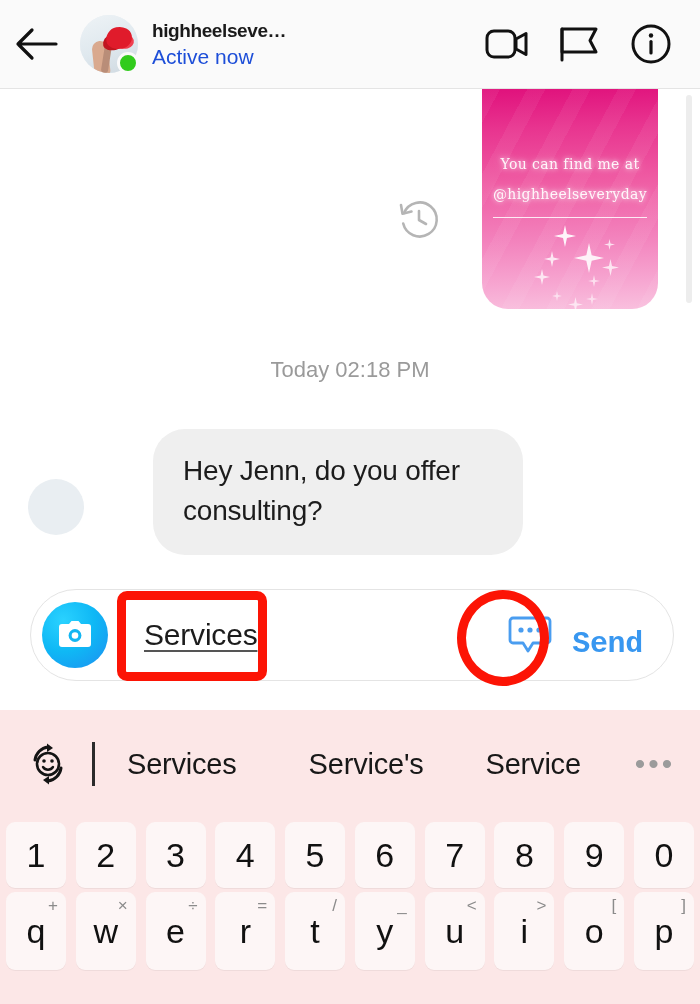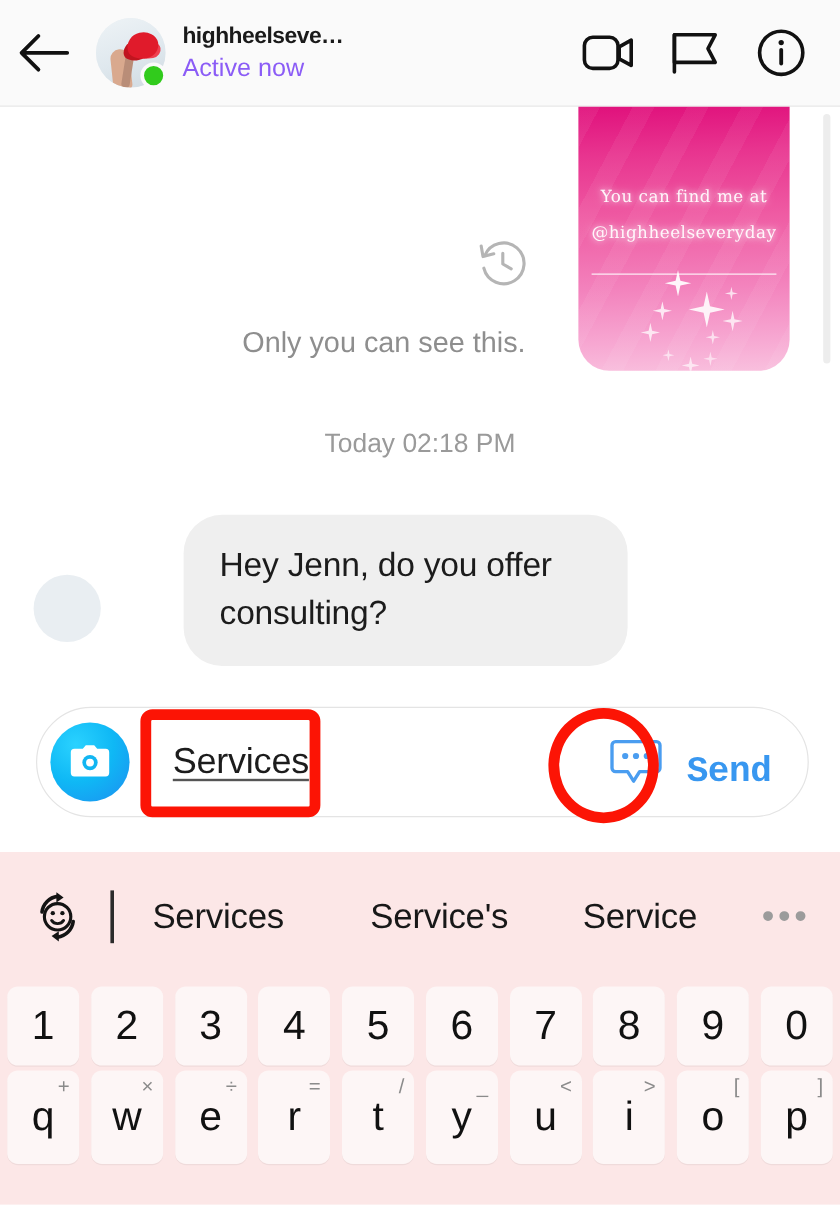--- a/index.html
+++ b/index.html
@@ -42,21 +42,21 @@
     position:absolute; left:22%; top:44%; width:16px; height:34px;
     background:#d9a98e; border-radius:8px 8px 4px 4px; transform:rotate(-6deg);
   }
   .online-dot {
     position:absolute; right:-1px; bottom:-1px;
     width:22px; height:22px; border-radius:50%;
     background:#31cb1c; border:3px solid #fafafa;
   }
   .title-block { margin-left:14px; display:flex; flex-direction:column; justify-content:center; flex:1 1 auto; min-width:0; }
   .username { font-size:19px; font-weight:bold; color:#1a1a1a; letter-spacing:-0.4px; white-space:nowrap; }
-  .status { font-size:21px; color:#8b5cf6; margin-top:3px; }
+  .status { font-size:21px; color:#1d4ed8; margin-top:3px; }
   .header-icons { display:flex; align-items:center; gap:26px; padding-right:26px; flex:0 0 auto; }
   .hicon { width:46px; height:46px; display:flex; align-items:center; justify-content:center; }
 
   
   .thread { position:absolute; left:0; top:89px; width:700px; height:486px; background:#fff; }
 
   .story-row { position:absolute; left:0; top:0; width:700px; height:225px; }
   .story-card {
     position:absolute; left:482px; top:0px; width:176px; height:220px;
     border-radius:0 0 26px 26px; overflow:hidden;
@@ -66,21 +66,21 @@
     position:absolute; inset:0;
     background:repeating-linear-gradient(118deg, rgba(255,255,255,.055) 0 16px, rgba(255,255,255,0) 16px 40px);
   }
   .story-text {
     position:absolute; left:0; right:0; top:60px; text-align:center;
     font-family:"DejaVu Serif", serif; 
     color:rgba(255,255,255,.92); font-size:14px; line-height:30px;
     text-shadow:0 0 5px rgba(255,255,255,.85), 0 0 11px rgba(255,255,255,.45);
     letter-spacing:.4px;
   }
-  .story-handle { display:inline-block; border-bottom:1.5px solid rgba(255,255,255,.85); padding-bottom:19px; }
+  .story-handle { display:inline-block; border-bottom:1.5px solid rgba(255,255,255,.85); padding-bottom:8px; }
   .sparkles { position:absolute; left:0; right:0; top:128px; height:90px; }
   .spark {
     position:absolute; background:rgba(255,255,255,.92);
     clip-path:polygon(50% 0%, 59% 41%, 100% 50%, 59% 59%, 50% 100%, 41% 59%, 0% 50%, 41% 41%);
   }
 
   .only-you-icon { position:absolute; left:396px; top:108px; width:46px; height:46px; }
   .only-you-text {
     position:absolute; left:180px; top:180px; width:258px;
     text-align:right; font-size:24px; color:#8e8e8e; line-height:33px;
@@ -213,21 +213,20 @@
 
     <div class="story-row">
       <div class="only-you-icon">
         <svg width="46" height="46" viewBox="0 0 46 46">
           <path d="M8 16 A17 17 0 1 1 7.2 26.5" fill="none" stroke="#b5b5b5" stroke-width="2.6" stroke-linecap="round"></path>
           <path d="M5 8 L6.5 16.8 L15.5 14.5" fill="none" stroke="#b5b5b5" stroke-width="2.6" stroke-linecap="round" stroke-linejoin="round"></path>
           <path d="M23 14 L23 23 L30 27" fill="none" stroke="#b5b5b5" stroke-width="2.6" stroke-linecap="round" stroke-linejoin="round"></path>
         </svg>
       </div>
 
-      <div class="only-you-text">Only you can see this.</div>
 
       <div class="story-card">
         <div class="sheen"></div>
         <div class="story-text">
           <div>You can find me at</div>
           <div><span class="story-handle">@highheelseveryday</span></div>
         </div>
         <div class="sparkles">
           <div class="spark" style="left:72px;top:8px;width:22px;height:22px;"></div>
           <div class="spark" style="left:92px;top:26px;width:30px;height:30px;opacity:.95;"></div>

